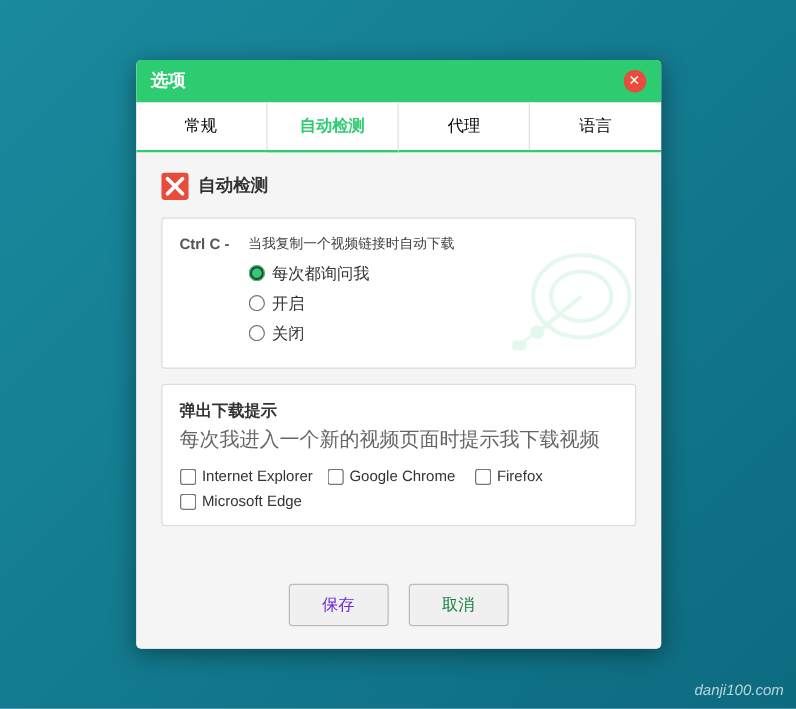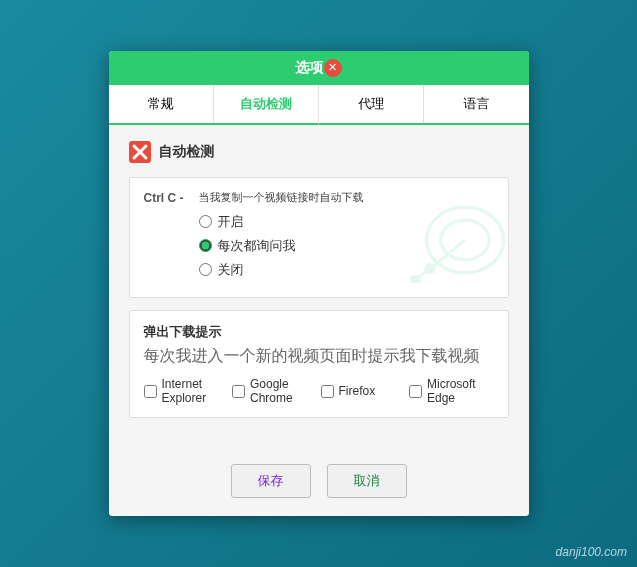--- a/index.html
+++ b/index.html
@@ -20,21 +20,21 @@
       border-radius: 4px;
       box-shadow: 0 4px 20px rgba(0,0,0,0.4);
       overflow: hidden;
     }
 
     .title-bar {
       background: #2ecc71;
       padding: 8px 12px;
       display: flex;
       align-items: center;
-      justify-content: center;
+      justify-content: space-between;
     }
 
     .title-bar-text {
       color: white;
       font-size: 14px;
       font-weight: bold;
     }
 
     .close-btn {
       width: 18px;
@@ -157,21 +157,21 @@
 
     .popup-desc {
       font-size: 16px;
       color: #666;
       margin-bottom: 10px;
       line-height: 1.4;
     }
 
     .checkbox-grid {
       display: grid;
-      grid-template-columns: 1fr 1fr 1fr 1fr;
+      grid-template-columns: 1fr 1fr 1fr;
       gap: 6px 4px;
     }
 
     .checkbox-item {
       display: flex;
       align-items: center;
       font-size: 12px;
       color: #333;
       cursor: pointer;
     }
@@ -267,26 +267,26 @@
       <span class="section-title">自动检测</span>
     </div>
 
     <div class="card">
       <div class="card-row">
         <span class="ctrl-label">Ctrl C  -</span>
         <span class="ctrl-desc">当我复制一个视频链接时自动下载</span>
       </div>
       <div class="radio-group">
         <label class="radio-item">
+          <input type="radio" name="ctrl_option" checked="" style="">
+          <span>每次都询问我</span>
+        </label>
+        <label class="radio-item">
           <input type="radio" name="ctrl_option" style="">
           <span>开启</span>
-        </label>
-        <label class="radio-item">
-          <input type="radio" name="ctrl_option" checked="" style="">
-          <span>每次都询问我</span>
         </label>
         <label class="radio-item">
           <input type="radio" name="ctrl_option" style="">
           <span>关闭</span>
         </label>
       </div>
     </div>
 
     <div class="card popup-section">
       <div class="popup-title">弹出下载提示</div>

